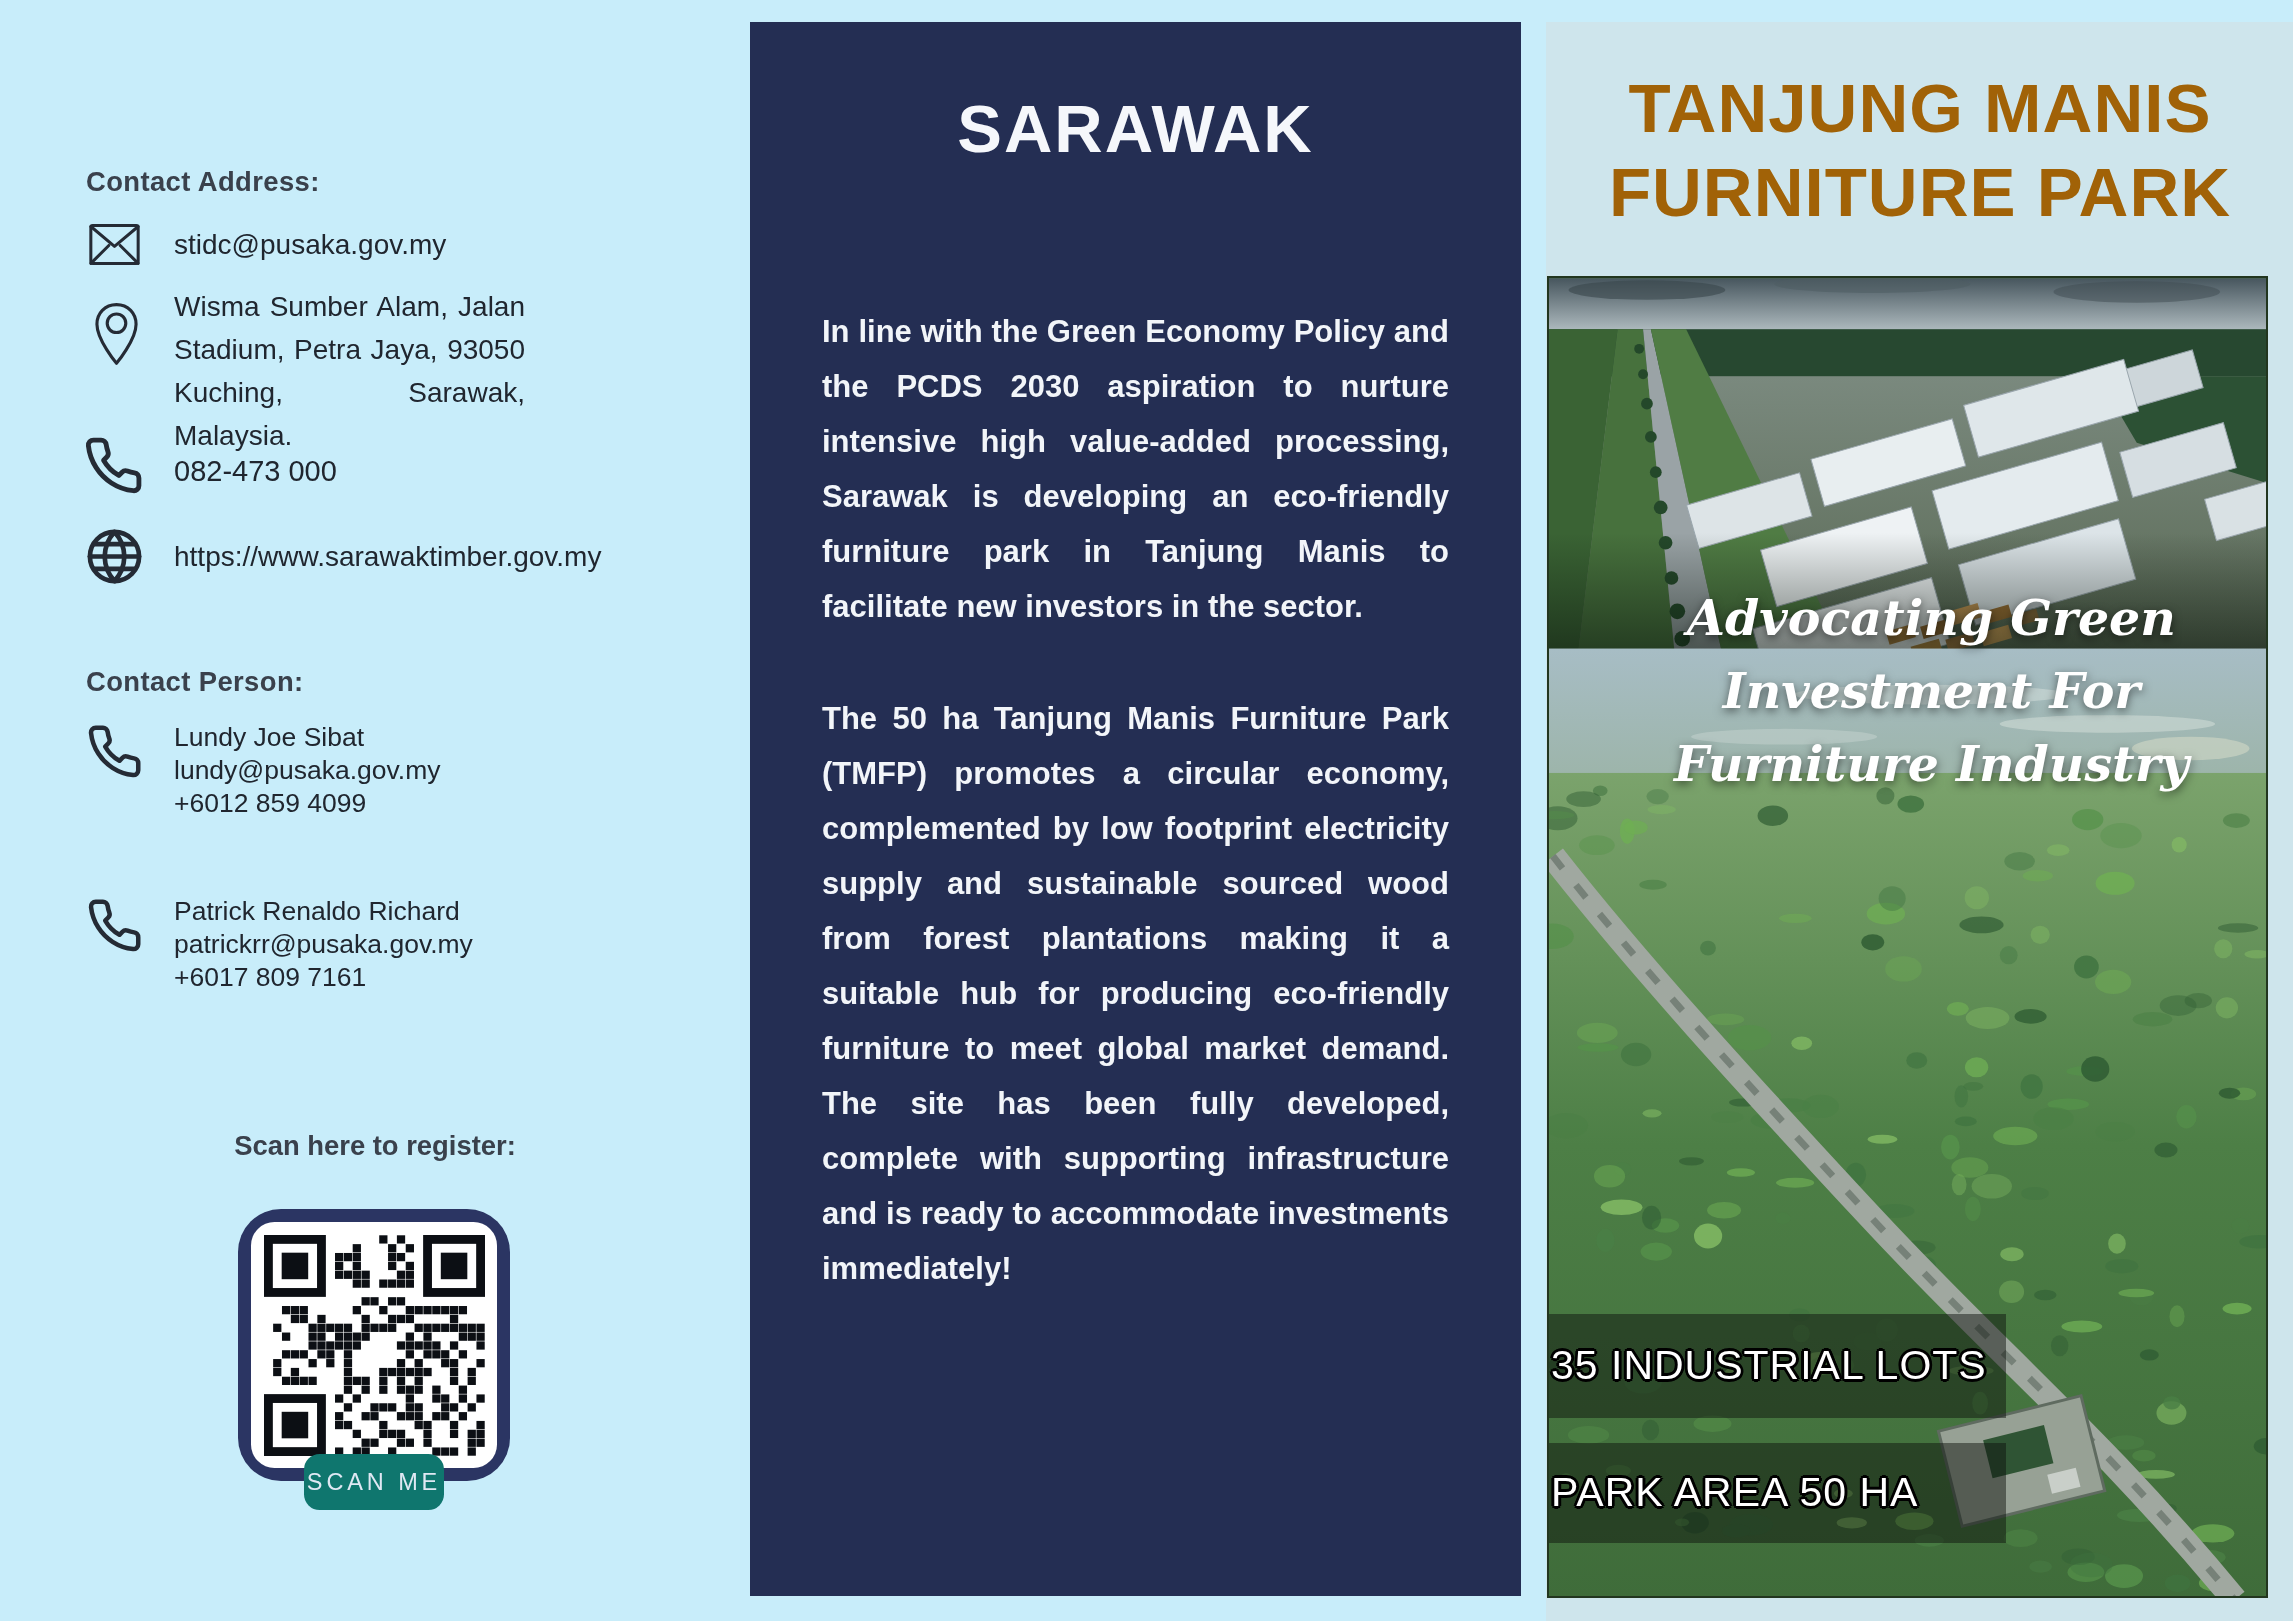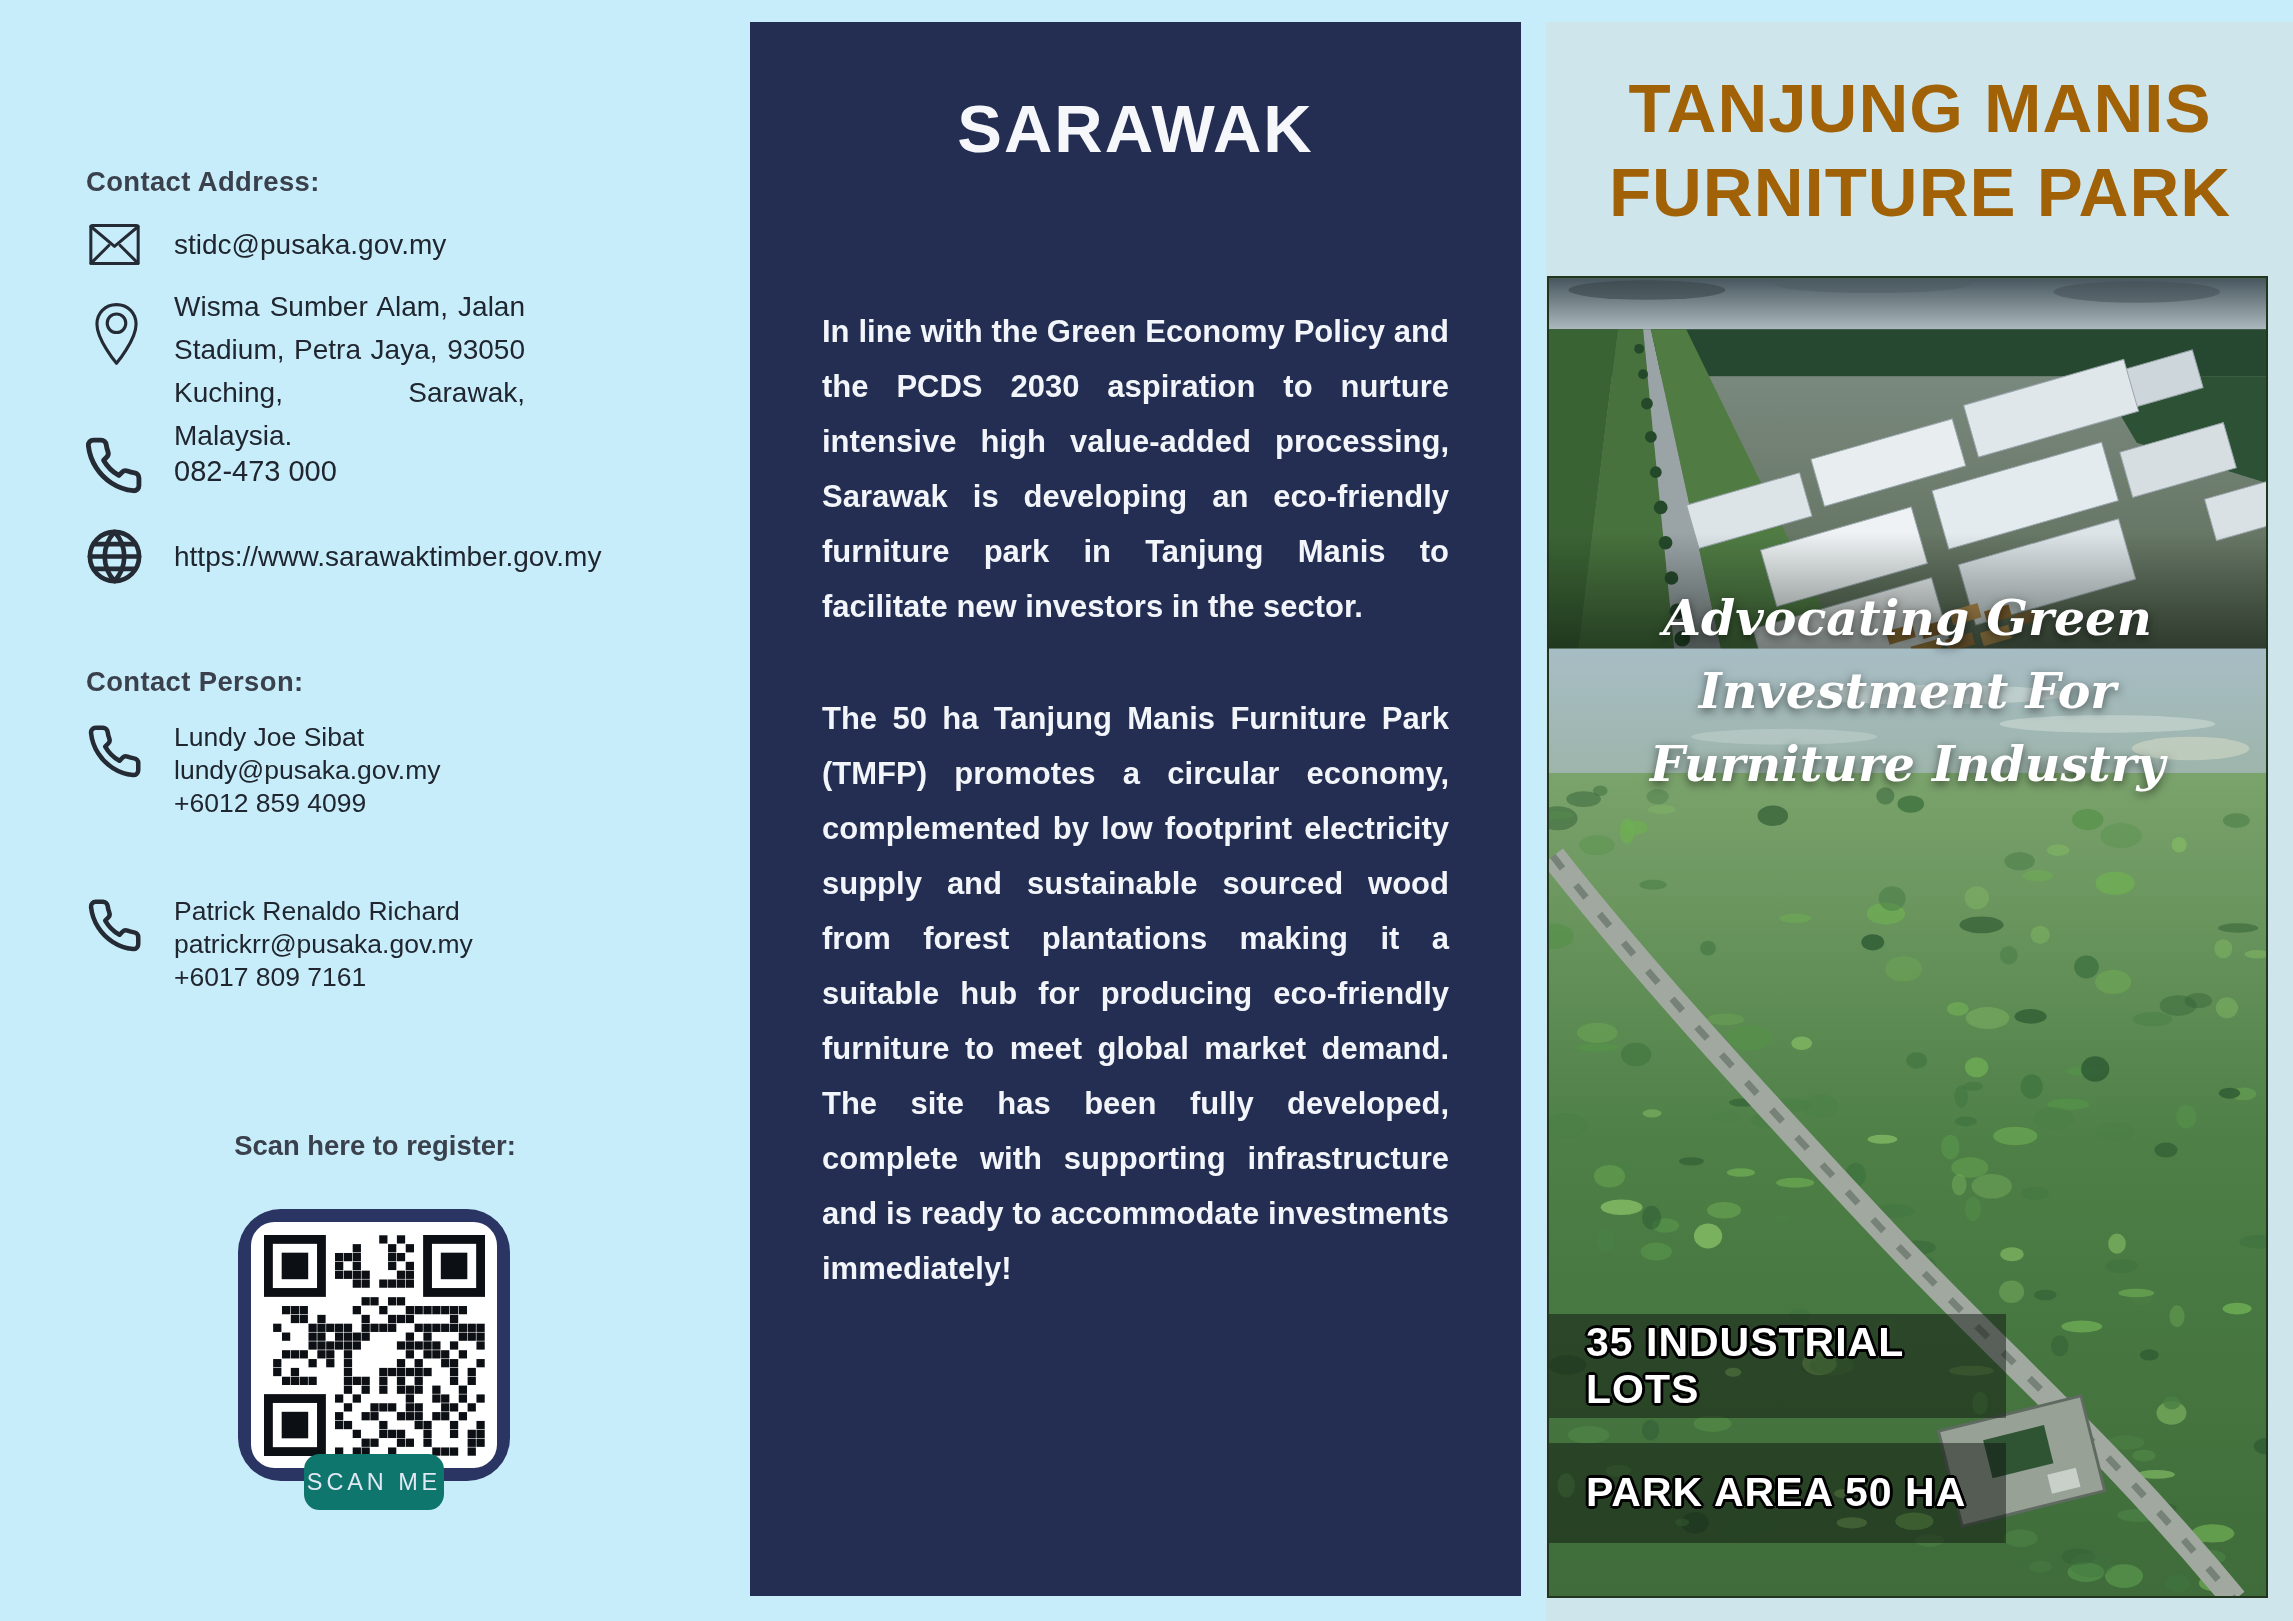--- a/index.html
+++ b/index.html
@@ -31,23 +31,23 @@
 
   
   .right-panel{position:absolute;left:1546px;top:21.6px;width:748px;height:1600px;background:#cee5ec;}
   .rp-title{position:absolute;top:45px;left:0;width:100%;text-align:center;color:#a16207;
             font-size:69px;font-weight:bold;line-height:84px;letter-spacing:1px;}
   .photo{position:absolute;left:1px;top:254px;width:721px;height:1322px;overflow:hidden;background:#4a7a42;
          border:2px solid rgba(12,18,12,.65);box-sizing:border-box;}
   .photo svg.scene{position:absolute;left:0;top:0;}
   .tagline{position:absolute;top:304px;left:0;width:100%;text-align:center;color:#ffffff;
            font-family:"DejaVu Serif",serif;font-style:italic;font-weight:bold;font-size:49px;line-height:73px;
-           text-shadow:0 2.9px 9.8px rgba(0,0,0,.55);}
-  .badge{position:absolute;left:0;width:457px;background:rgba(12,16,12,.48);color:#ffffff;font-weight:bold;
-         font-size:41px;letter-spacing:1px;display:flex;align-items:center;padding-left:37px;box-sizing:border-box;
+           text-shadow:0 2.9px 9.8px rgba(0,0,0,.55);padding-left:24px;}
+  .badge{position:absolute;left:0;width:457px;background:rgba(12,16,12,.48);color:#ffffff;font-weight:normal;
+         font-size:41px;letter-spacing:1px;display:flex;align-items:center;padding-left:2px;box-sizing:border-box;
          text-shadow:-2.9px 0 0 #000,2.9px 0 0 #000,0 -2.9px 0 #000,0 2.9px 0 #000,-2px -2px 0 #000,2px -2px 0 #000,-2px 2px 0 #000,2px 2px 0 #000;}
   .badge-1{top:1036px;height:104px;}
   .badge-2{top:1165px;height:100px;}
 </style>
 </head>
 <body>
 
 <div class="poster">
 
   <section class="left-panel">

